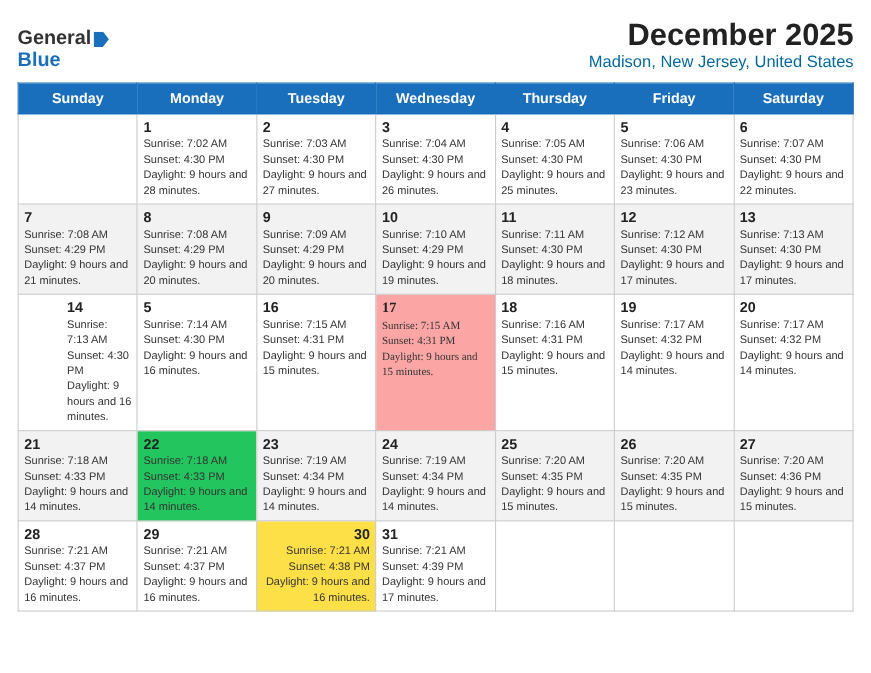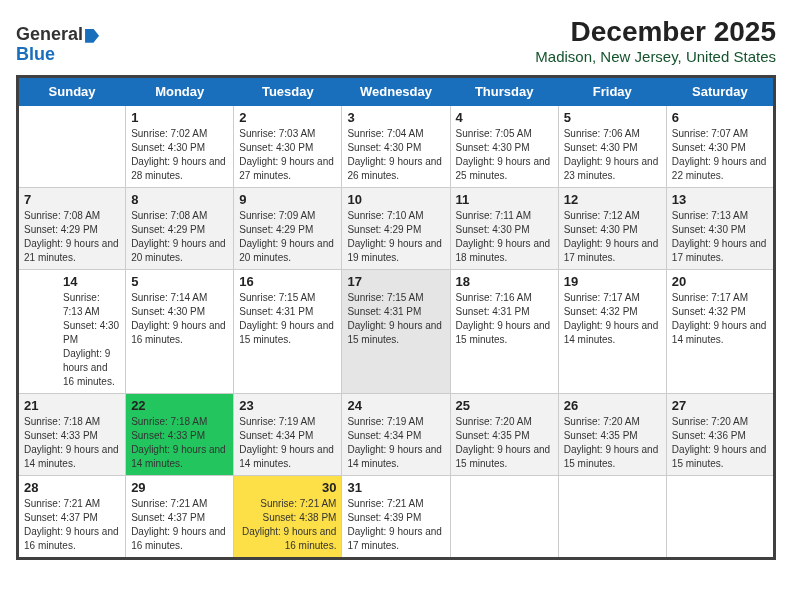--- a/index.html
+++ b/index.html
@@ -37,26 +37,26 @@
     .title-block {
       text-align: right;
     }
     .month-title {
       font-size: 28px;
       font-weight: bold;
       color: #222;
     }
     .location {
       font-size: 15px;
-      color: #14532d;
+      color: #0369a1;
     }
     .calendar {
       width: 100%;
       border-collapse: collapse;
-      border: 3px solid #404040;
+      border: 1px solid #404040;
     }
     .calendar th {
       background: #1a6fbd;
       color: #fff;
       text-align: center;
       padding: 6px 4px;
       font-size: 13px;
       border: 1px solid #1a6fbd;
     }
     .calendar td {
@@ -173,21 +173,21 @@
           <div class="day-info">Sunrise: 7:13 AM<br>Sunset: 4:30 PM<br>Daylight: 9 hours and 16 minutes.</div>
         </td>
         <td style="background: rgb(255, 255, 255);">
           <span class="day-num">5</span>
           <div class="day-info">Sunrise: 7:14 AM<br>Sunset: 4:30 PM<br>Daylight: 9 hours and 16 minutes.</div>
         </td>
         <td style="background: rgb(255, 255, 255);">
           <span class="day-num">16</span>
           <div class="day-info">Sunrise: 7:15 AM<br>Sunset: 4:31 PM<br>Daylight: 9 hours and 15 minutes.</div>
         </td>
-        <td style="background: #e5e5e5;">
+        <td style="background: #fca5a5; font-family: Liberation Serif, serif;">
           <span class="day-num">17</span>
           <div class="day-info">Sunrise: 7:15 AM<br>Sunset: 4:31 PM<br>Daylight: 9 hours and 15 minutes.</div>
         </td>
         <td style="background: rgb(255, 255, 255);">
           <span class="day-num">18</span>
           <div class="day-info">Sunrise: 7:16 AM<br>Sunset: 4:31 PM<br>Daylight: 9 hours and 15 minutes.</div>
         </td>
         <td style="background: rgb(255, 255, 255);">
           <span class="day-num">19</span>
           <div class="day-info">Sunrise: 7:17 AM<br>Sunset: 4:32 PM<br>Daylight: 9 hours and 14 minutes.</div>

